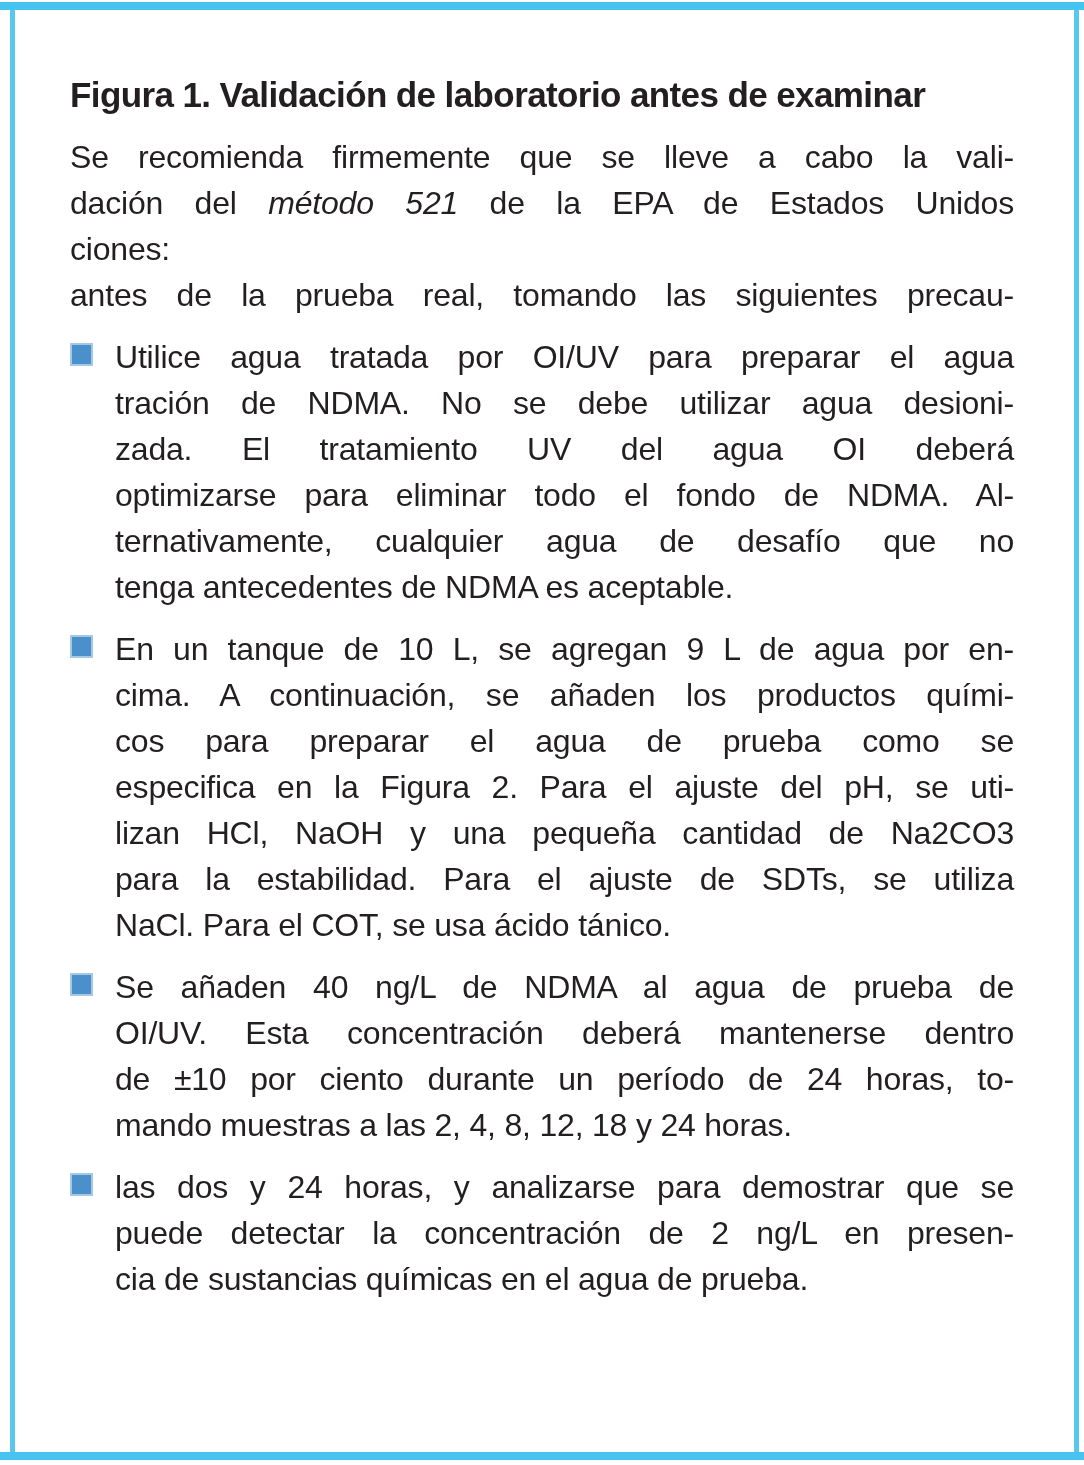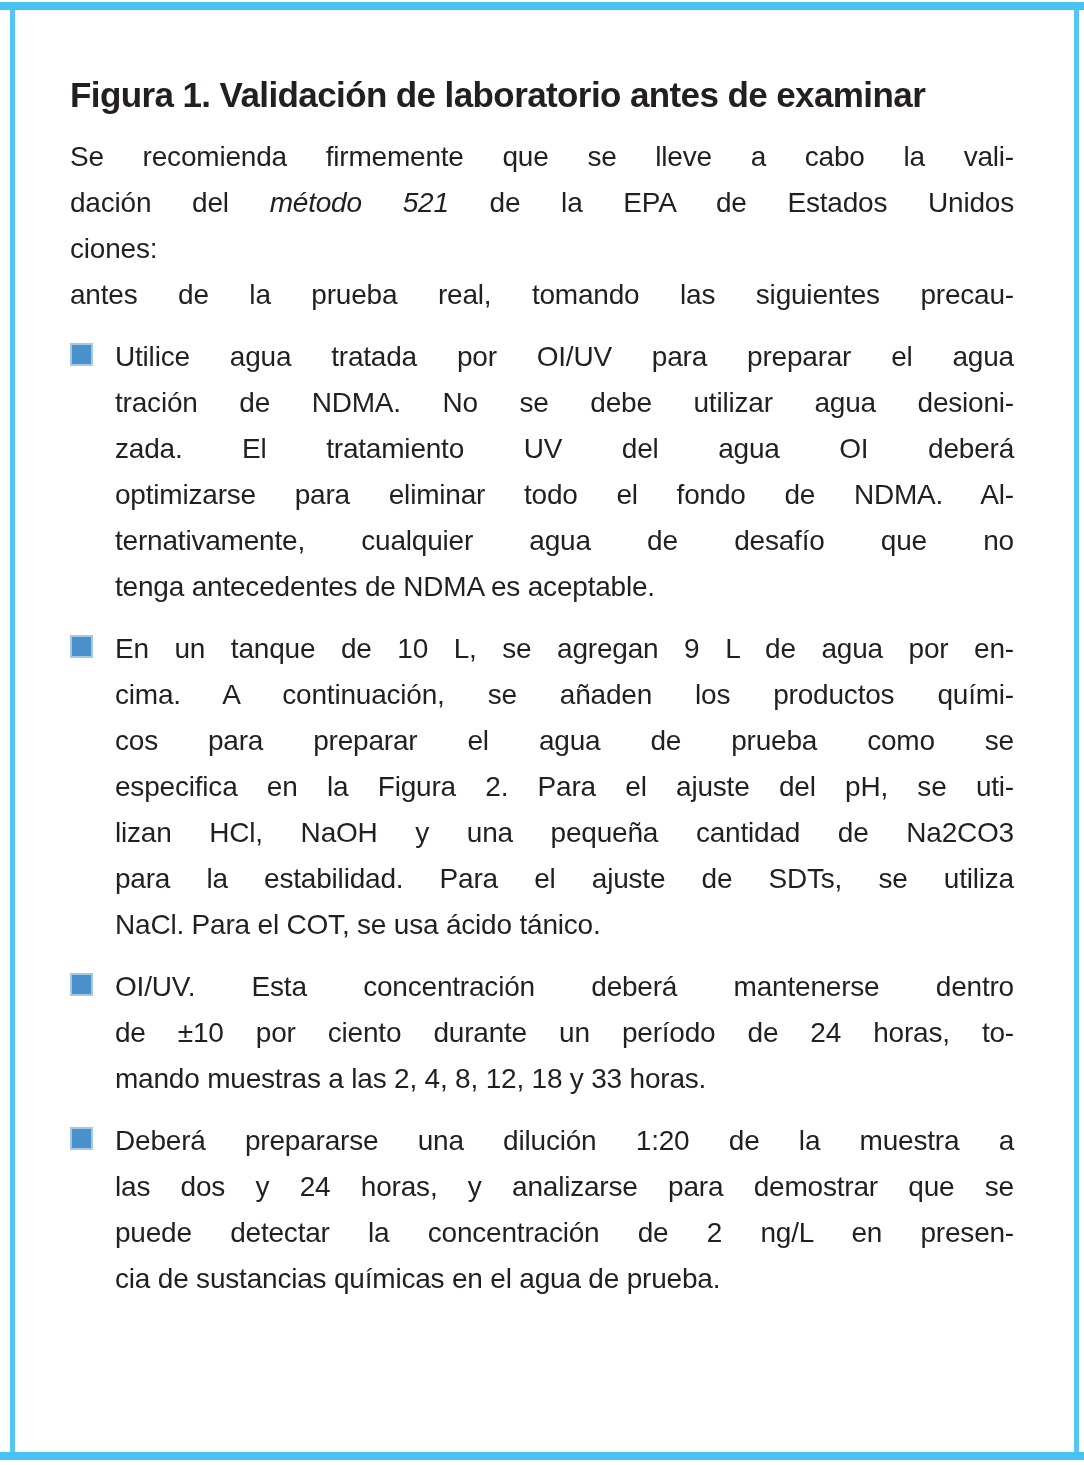--- a/index.html
+++ b/index.html
@@ -31,21 +31,21 @@
     font-weight: bold;
     font-size: 35px;
     line-height: 46px;
     letter-spacing: -0.6px;
     white-space: nowrap;
   }
 
   .para { margin: 0; }
 
   .jline {
-    font-size: 28px;
+    font-size: 32px;
     line-height: 46px;
     letter-spacing: -0.2px;
     text-align: justify;
     text-align-last: justify;
   }
   .jline.last { text-align-last: left; }
   .it { font-style: italic; }
 
   .bullet {
     position: relative;
@@ -100,27 +100,27 @@
       <div class="jline">cima. A continuación, se añaden los productos quími-</div>
       <div class="jline">cos para preparar el agua de prueba como se</div>
       <div class="jline">especifica en la Figura 2. Para el ajuste del pH, se uti-</div>
       <div class="jline">lizan HCl, NaOH y una pequeña cantidad de Na2CO3</div>
       <div class="jline">para la estabilidad. Para el ajuste de SDTs, se utiliza</div>
       <div class="jline last">NaCl. Para el COT, se usa ácido tánico.</div>
     </div>
 
     <div class="bullet">
       <span class="bullet-square"></span>
+      <div class="jline">Se añaden 40 ng/L de NDMA al agua de prueba de</div>
       <div class="jline">OI/UV. Esta concentración deberá mantenerse dentro</div>
       <div class="jline">de ±10 por ciento durante un período de 24 horas, to-</div>
-      <div class="jline last">mando muestras a las 2, 4, 8, 12, 18 y 33 horas.</div>
+      <div class="jline last">mando muestras a las 2, 4, 8, 12, 18 y 24 horas.</div>
     </div>
 
     <div class="bullet">
       <span class="bullet-square"></span>
-      <div class="jline">Deberá prepararse una dilución 1:20 de la muestra a</div>
       <div class="jline">las dos y 24 horas, y analizarse para demostrar que se</div>
       <div class="jline">puede detectar la concentración de 2 ng/L en presen-</div>
       <div class="jline last">cia de sustancias químicas en el agua de prueba.</div>
     </div>
 
   </div>
 </div>
 
 </body></html>

